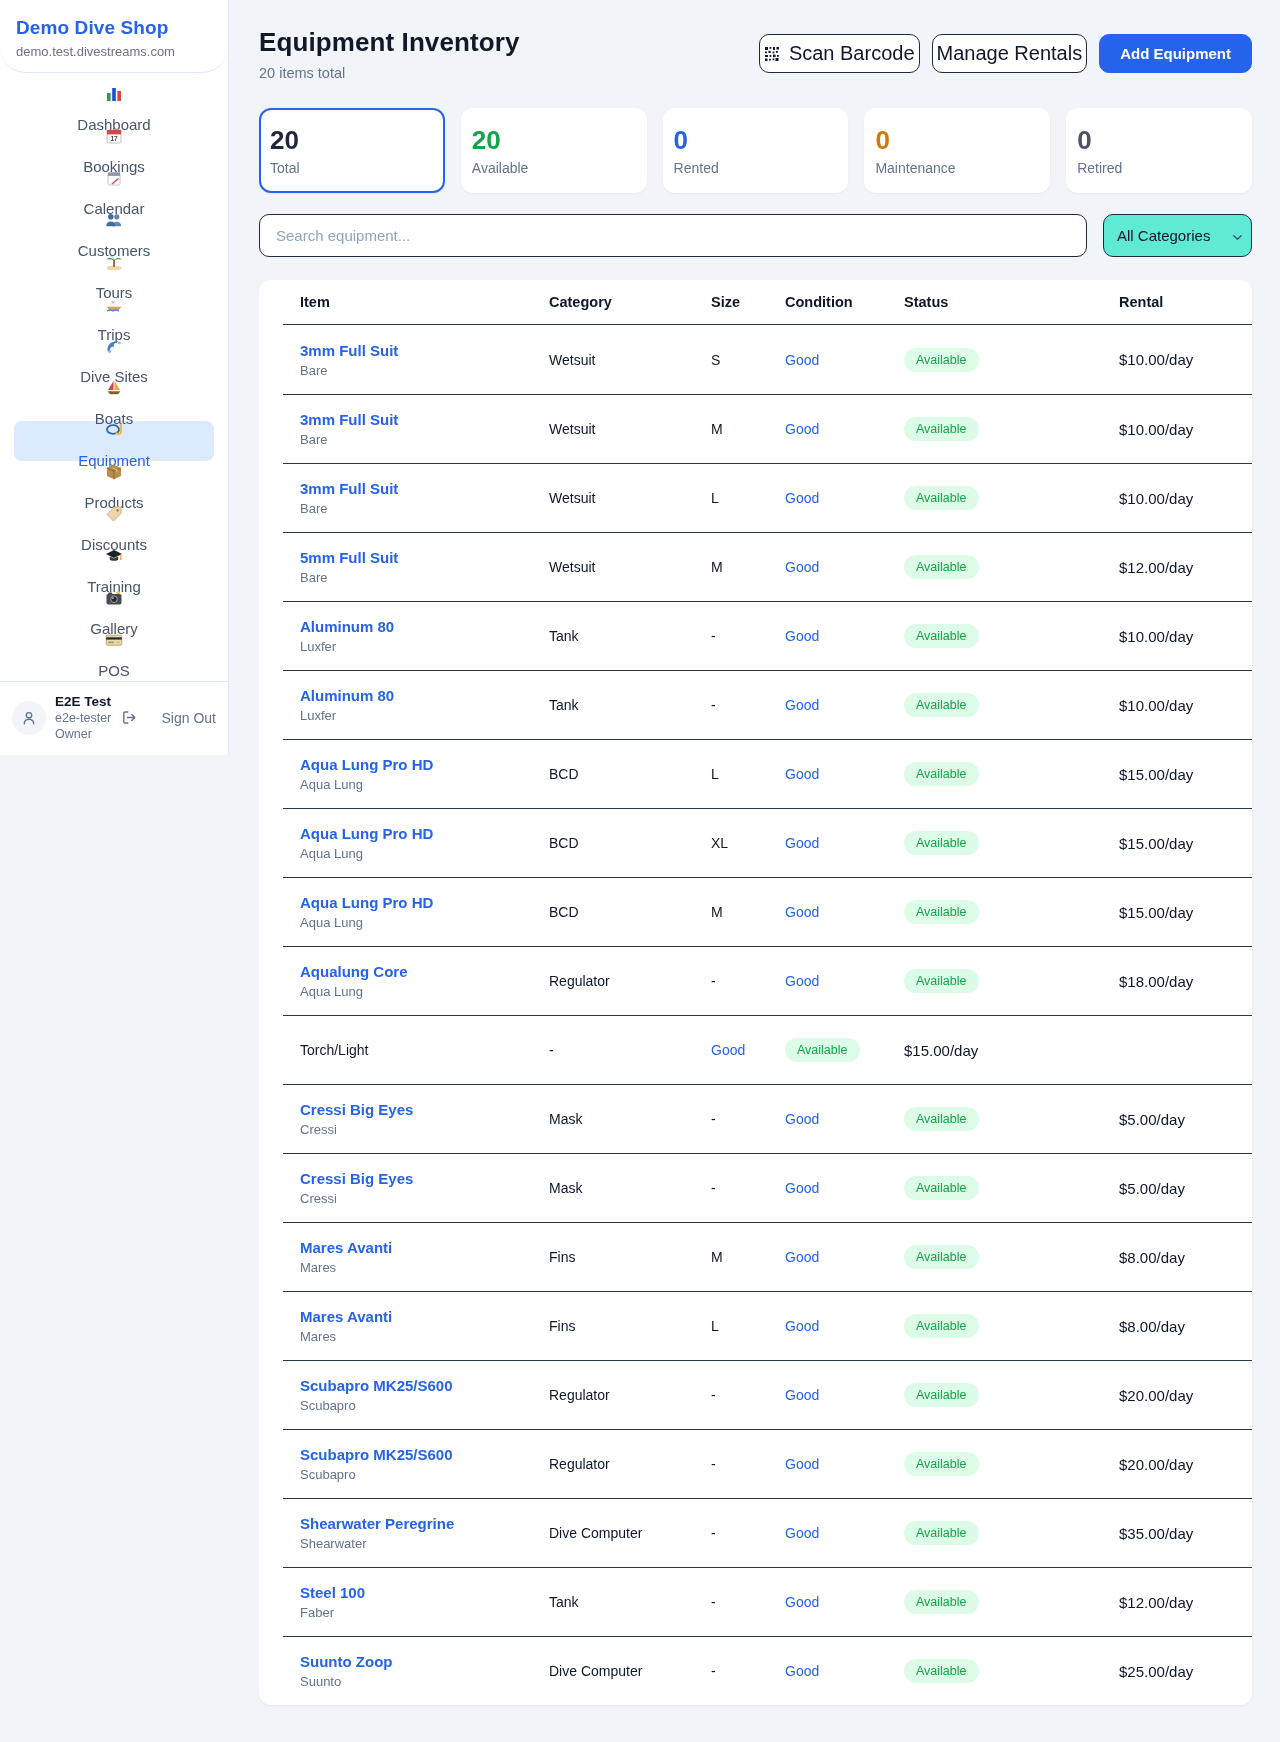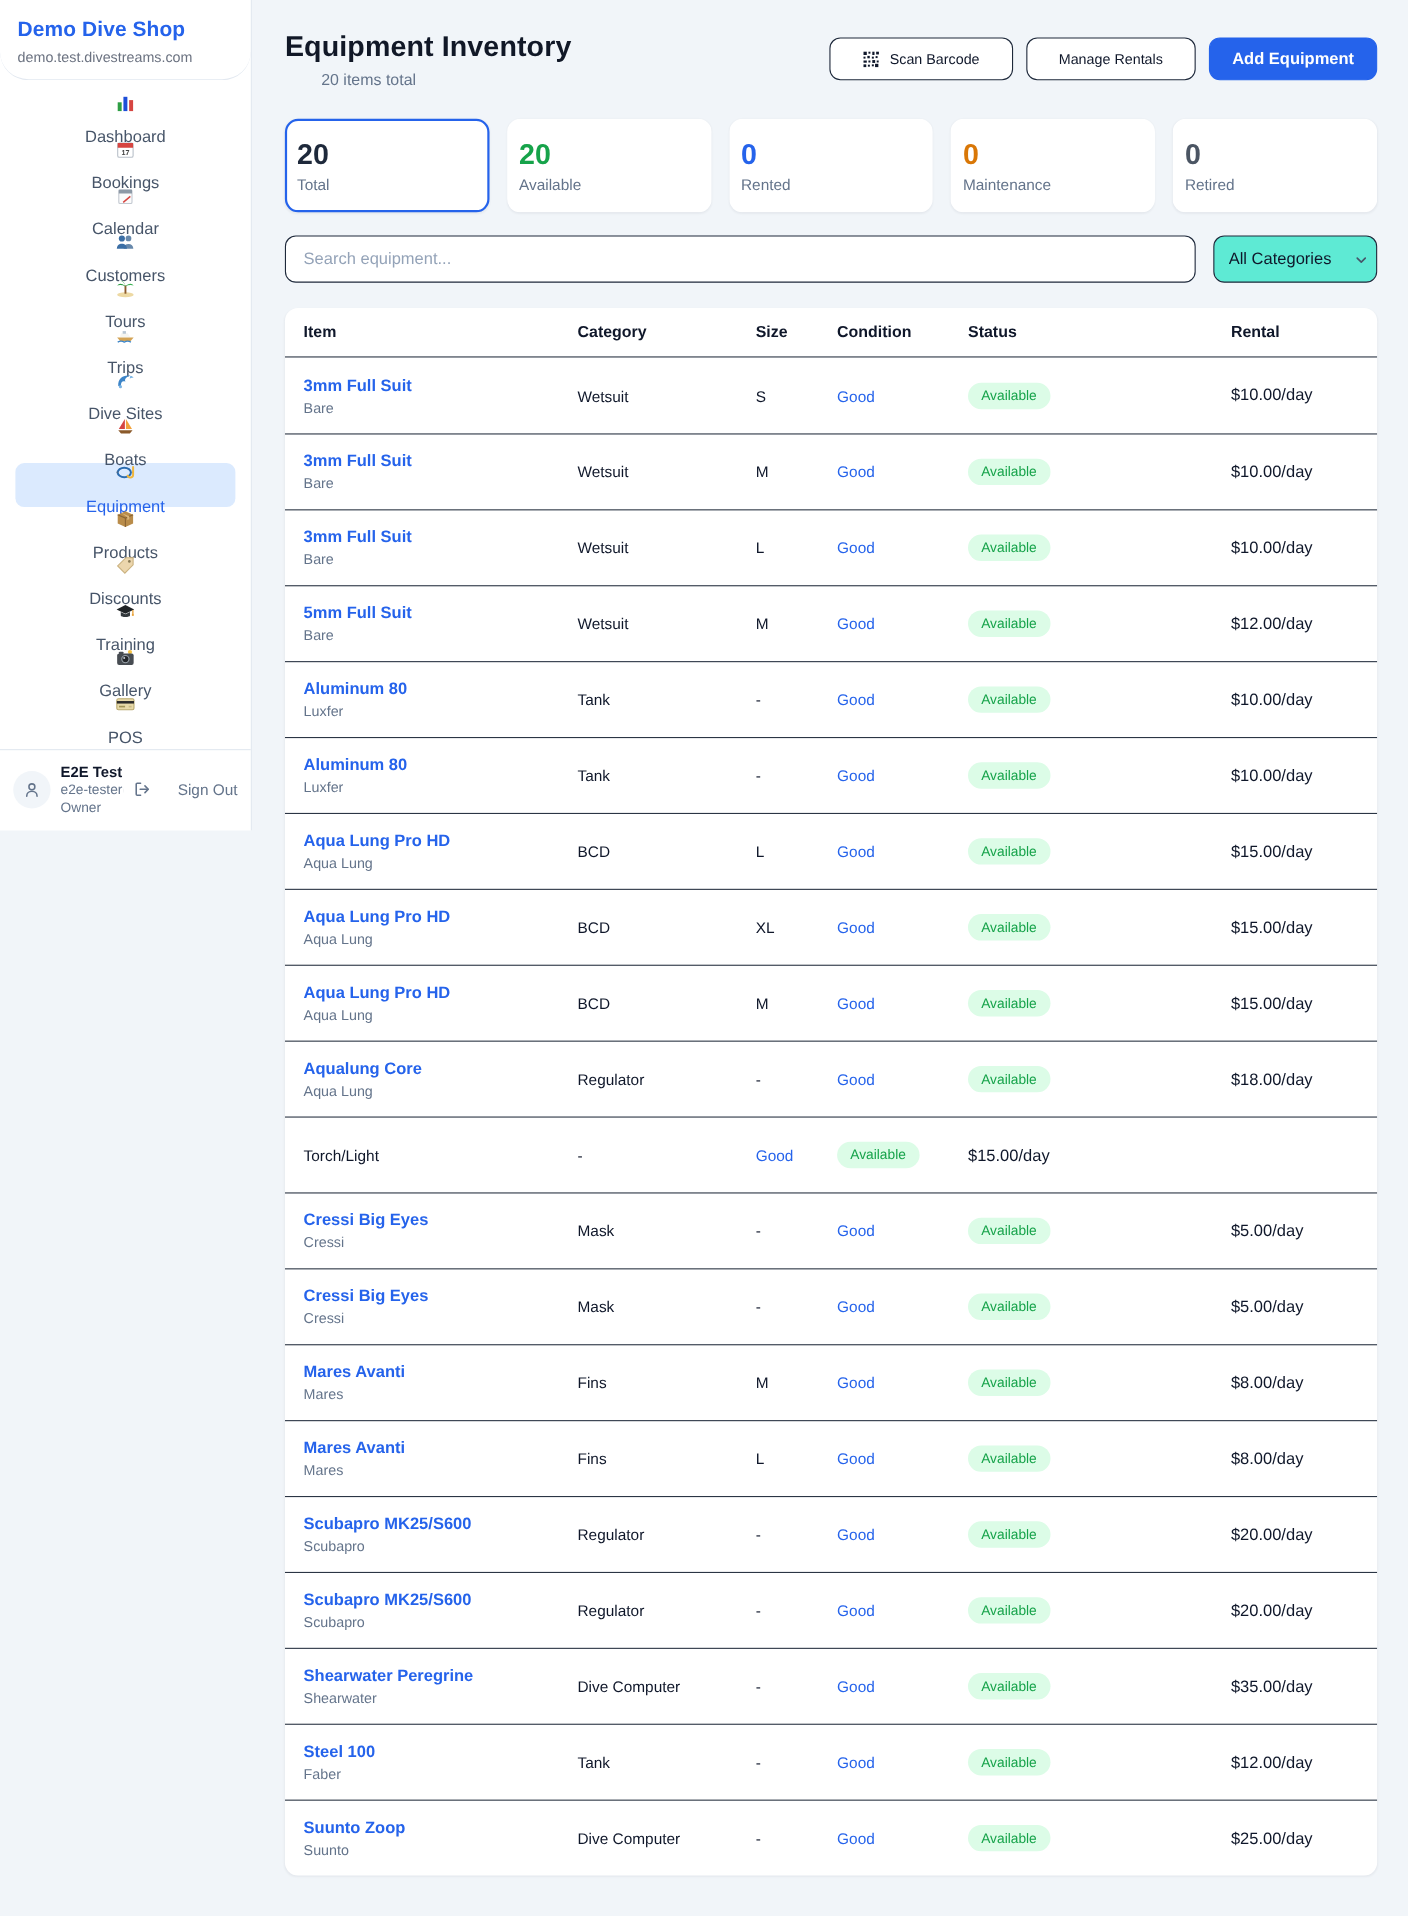--- a/index.html
+++ b/index.html
@@ -38,25 +38,25 @@
     display:flex; align-items:center; justify-content:center; flex:none;
   }
   .user-info { flex:1; min-width:0; }
   .user-name { font-size:13.5px; font-weight:700; color:#0f172a; white-space:nowrap; overflow:hidden; }
   .user-sub { font-size:12.5px; color:#64748b; margin-top:2px; white-space:nowrap; overflow:hidden; }
   .signout { display:flex; align-items:center; gap:24px; color:#64748b; font-size:14px; cursor:pointer; flex:none; }
   
   .main { margin-left:230px; padding:27px 28px 0 29px; }
   .header-row { display:flex; justify-content:space-between; align-items:flex-start; }
   .page-title { font-size:26px; font-weight:700; color:#111827; letter-spacing:.1px; }
-  .page-subtitle { font-size:14.5px; color:#64748b; margin-top:7px;margin-left:33px; }
+  .page-subtitle { font-size:14.5px; color:#64748b; margin-top:7px; }
   .header-actions { display:flex; gap:12px; margin-top:7px; }
   .btn {
     height:39px; display:inline-flex; align-items:center; gap:9px;
-    padding:0 29px; border-radius:10px; font-size:13px; font-weight:500;
+    padding:0 4px; border-radius:10px; font-size:20px; font-weight:500;
     cursor:pointer; white-space:nowrap;
   }
   .btn-outline { background:#fff; border:1px solid #1e293b; color:#0f172a; }
   .btn-primary { background:#2563eb; border:1px solid #2563eb; color:#fff; font-weight:600; font-size:15px; padding:0 20px; }
   
   .stats-row { display:flex; gap:16px; margin-top:27px; }
   .stat-card {
     flex:1; background:#fff; border:2px solid transparent; border-radius:12px;
     padding:15px 9px; box-shadow:0 1px 2px rgba(16,24,40,.05); cursor:pointer;
   }
@@ -79,21 +79,21 @@
   }
   .select-chevron { position:absolute; right:9px; top:15px; pointer-events:none; }
   
   .table-card {
     margin-top:23px; background:#fff; border-radius:12px;
     box-shadow:0 1px 2px rgba(16,24,40,.05); overflow:hidden;
   }
   .tr, .thead {
     display:grid;
     grid-template-columns:249px 162px 74px 119px 1fr 118px;
-    padding:0 15px 0 17px; align-items:center;
+    padding:0 15px 0 17px; align-items:center;margin-left:24px;
   }
   .thead { height:45px; border-bottom:1px solid #2b3544; }
   .th { font-size:14.5px; font-weight:700; color:#0f172a; }
   .th.right, .td.right { }
   .tr { min-height:69px; }
   .tr + .tr { border-top:1px solid #2b3544; }
   .item-name { font-size:15px; font-weight:600; color:#2563eb; cursor:pointer; }
   .item-brand { font-size:13px; color:#64748b; margin-top:4px; }
   .td { font-size:14px; color:#0f172a; }
   .cond-link { color:#2563eb; cursor:pointer; }

